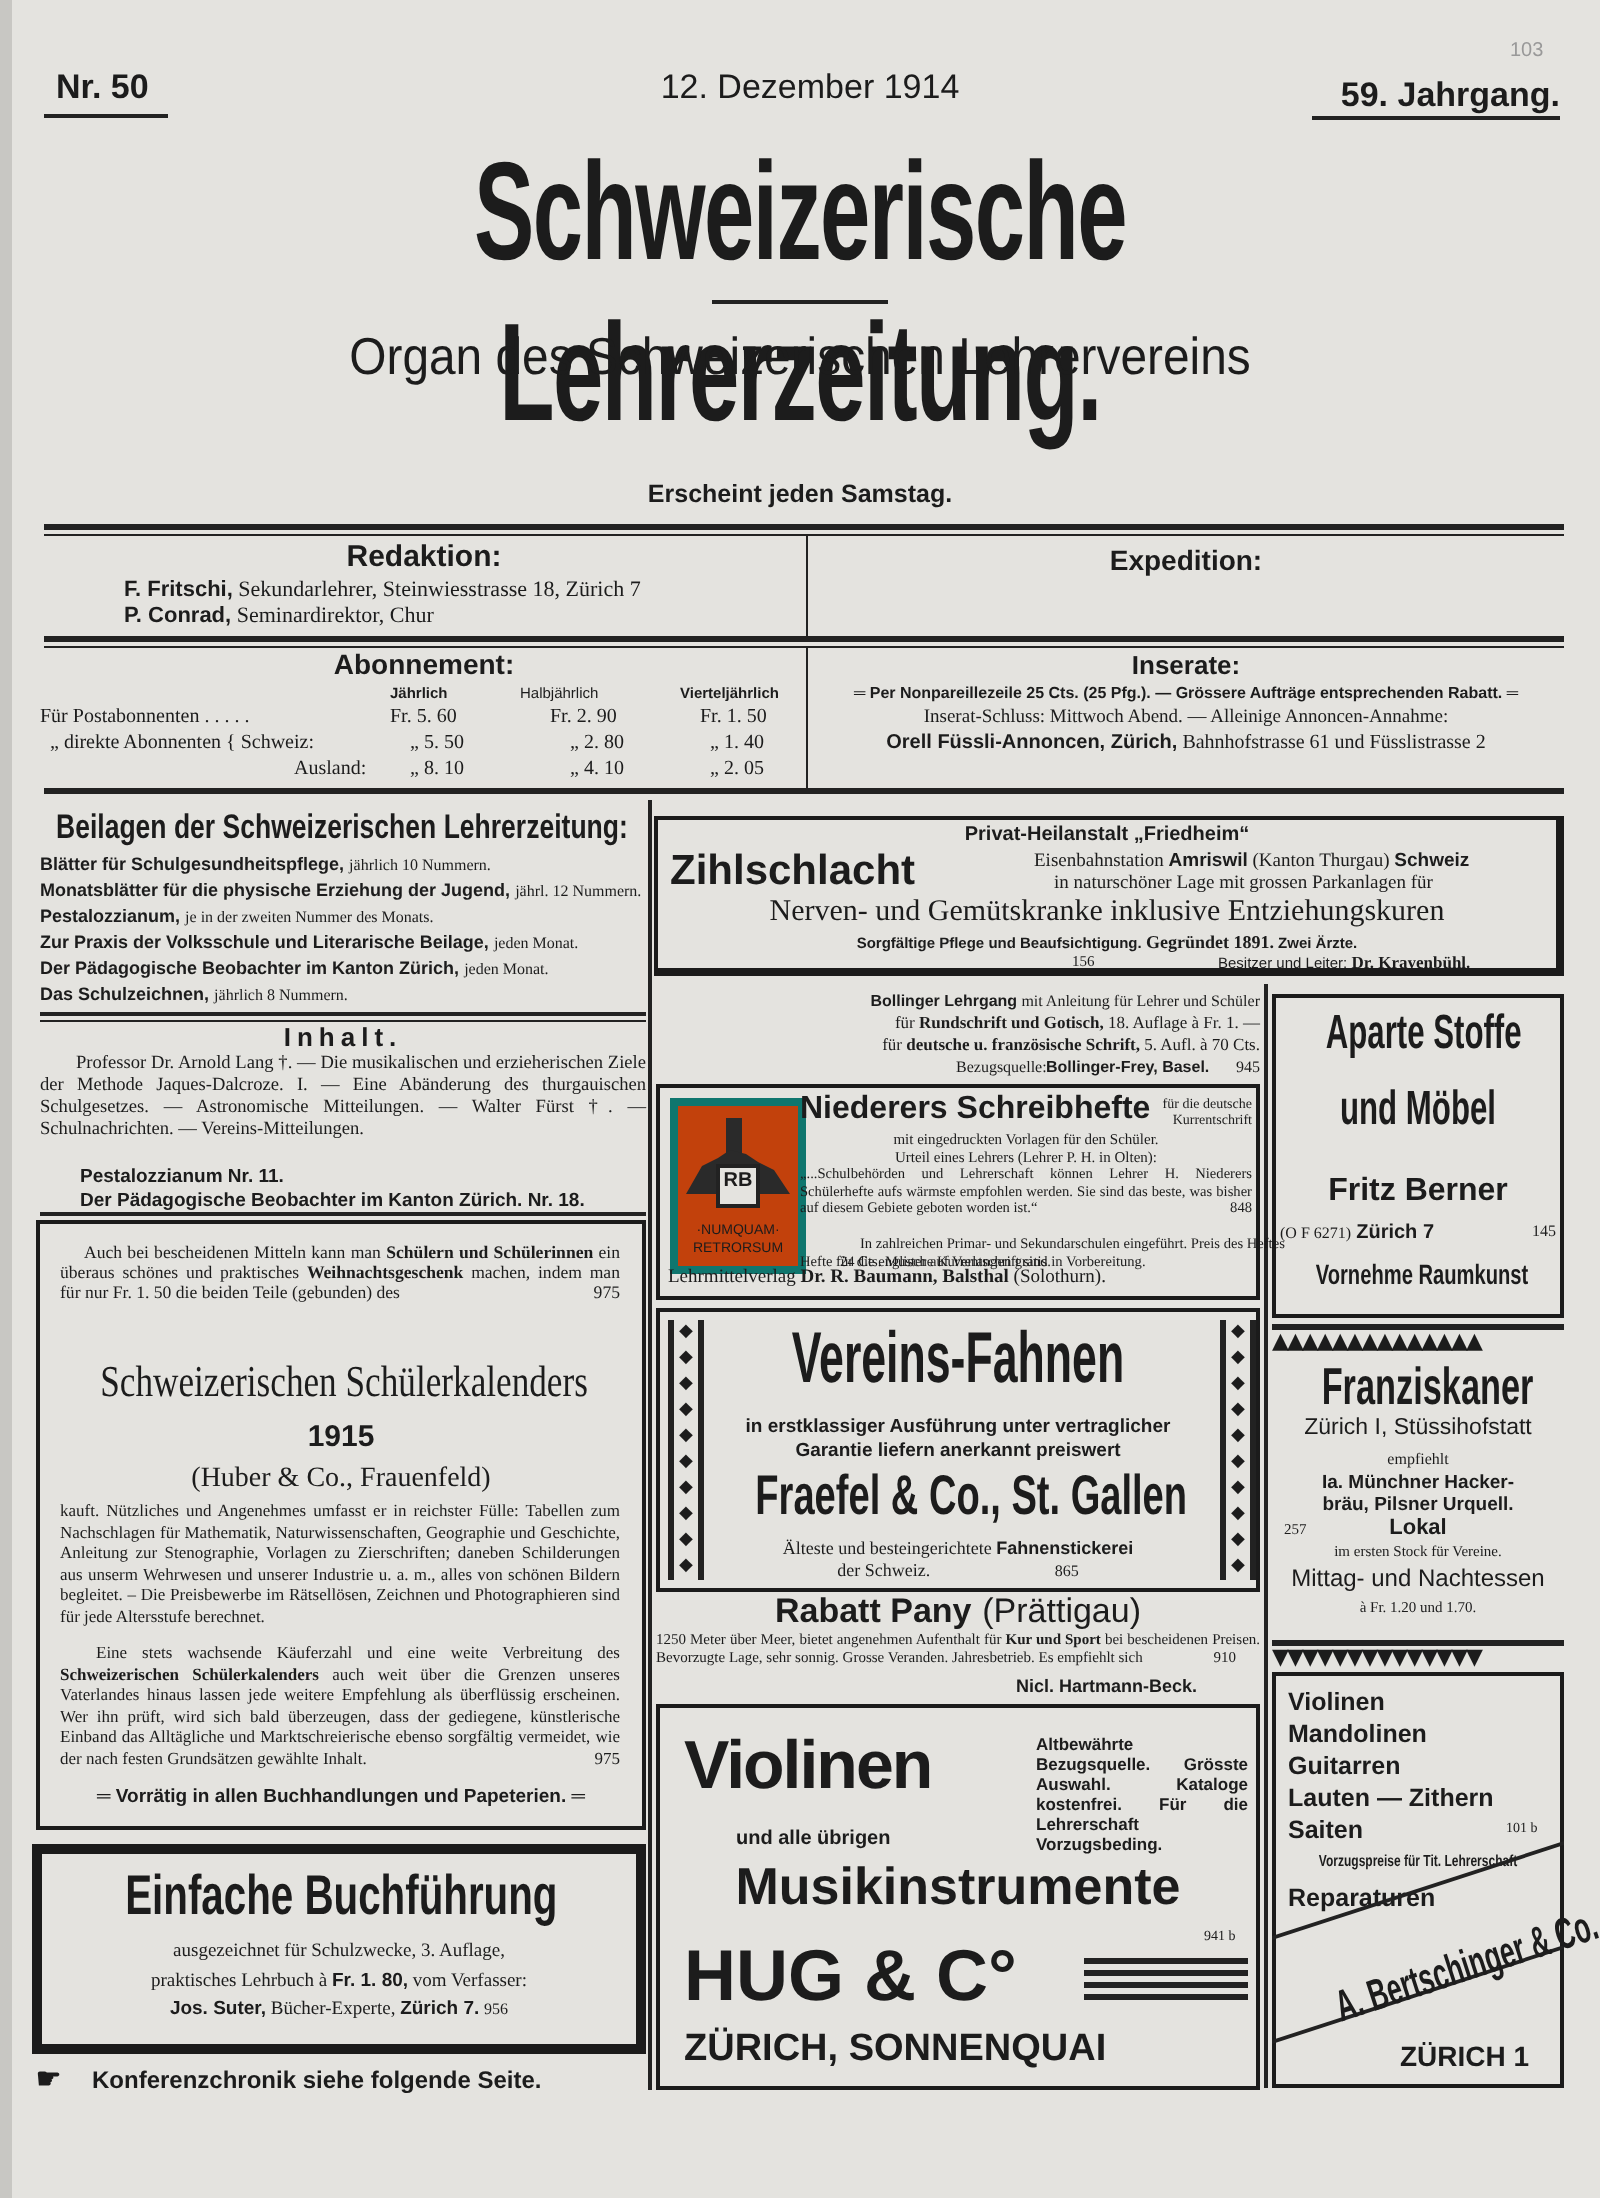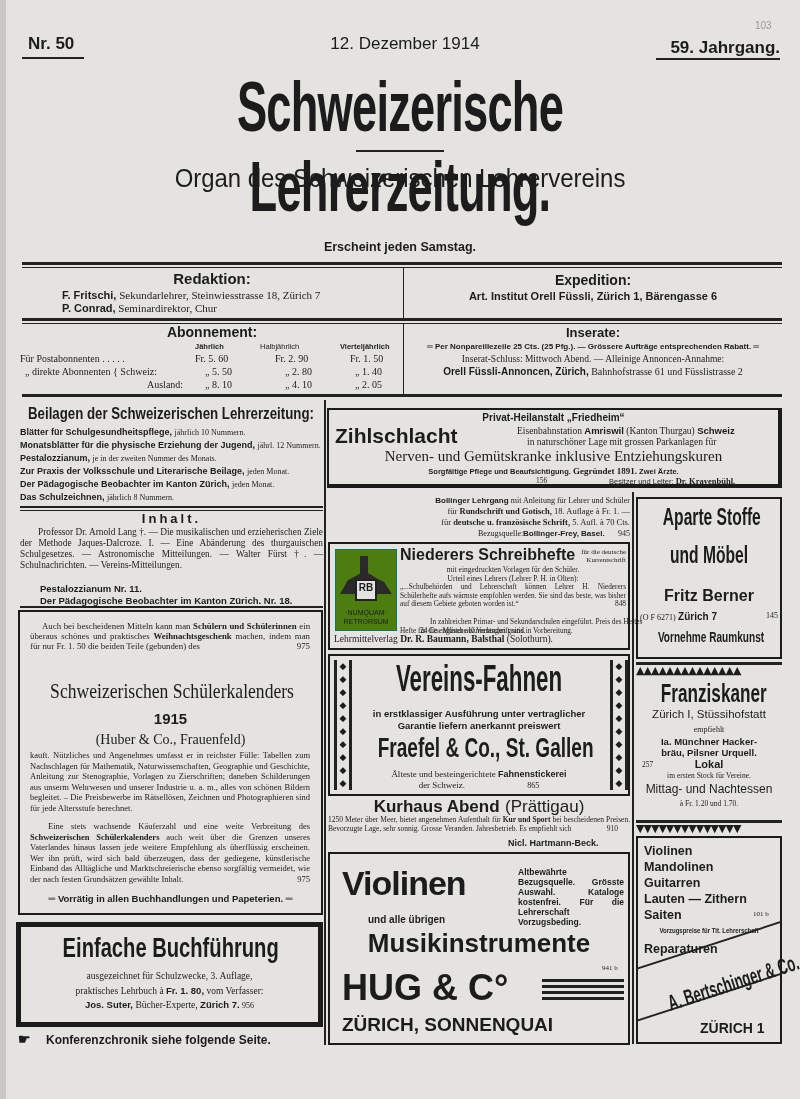--- a/index.html
+++ b/index.html
@@ -41,21 +41,20 @@
   <div class="rule" style="left:22px;top:267px;width:760px;height:1px;"></div>
   <div class="rule" style="left:403px;top:268px;width:1px;height:50px;"></div>
 
   <div class="abs center sans" style="left:22px;top:270px;width:380px;font-size:15px;font-weight:bold;">Redaktion:</div>
   <div class="abs serif" style="left:62px;top:289px;font-size:11px;line-height:13px;">
     <div><b class="sans">F. Fritschi,</b> <span>Sekundarlehrer, Steinwiesstrasse 18, Zürich 7</span></div>
     <div><b class="sans">P. Conrad,</b> <span>Seminardirektor, Chur</span></div>
   </div>
 
   <div class="abs center sans" style="left:404px;top:272px;width:378px;font-size:14px;font-weight:bold;">Expedition:</div>
-  <div class="abs center sans" style="left:404px;top:290px;width:378px;font-size:11px;font-weight:bold;">Art. Institut Orell Füssli, Zürich 1, Bärengasse 6</div>
 
   <div class="rule" style="left:22px;top:318px;width:760px;height:3px;"></div>
   <div class="rule" style="left:22px;top:323px;width:760px;height:1px;"></div>
   <div class="rule" style="left:403px;top:324px;width:1px;height:70px;"></div>
 
   <div class="abs center sans" style="left:22px;top:324px;width:380px;font-size:14px;font-weight:bold;">Abonnement:</div>
   <div class="abs sans" style="left:195px;top:342px;font-size:7.5px;font-weight:bold;">Jährlich</div>
   <div class="abs sans" style="left:260px;top:342px;font-size:7.5px;font-weight:normal;">Halbjährlich</div>
   <div class="abs sans" style="left:340px;top:342px;font-size:7.5px;font-weight:bold;">Vierteljährlich</div>
   <div class="abs serif" style="left:20px;top:352px;font-size:10px;line-height:13px;width:380px;">
@@ -142,21 +141,21 @@
 
   <div class="rule" style="left:632px;top:492px;width:2px;height:552px;"></div>
   <div class="abs serif" style="left:328px;top:495px;width:302px;font-size:8.5px;line-height:11px;text-align:right;">
     <div style="padding-left:20px;"><b class="sans" style="font-size:8px;">Bollinger Lehrgang</b> <span class="tiny">mit Anleitung für Lehrer und Schüler</span></div>
     <div><span>für</span> <b>Rundschrift und Gotisch,</b> <span>18. Auflage à Fr. 1. —</span></div>
     <div><span>für</span> <b>deutsche u. französische Schrift,</b> <span>5. Aufl. à 70 Cts.</span></div>
     <div style="position:relative;height:11px;"><span class="tiny" style="padding-left:8px;">945</span><span class="tiny" style="position:absolute;left:150px;">Bezugsquelle:</span><b class="sans tiny" style="position:absolute;left:195px;">Bollinger-Frey, Basel.</b></div>
   </div>
 
   <div class="box" style="left:328px;top:542px;width:302px;height:108px;border-width:2px;">
-    <div class="abs" style="left:5px;top:5px;width:60px;height:80px;border:1px solid #0f766e;background:#4d7c0f;">
+    <div class="abs" style="left:5px;top:5px;width:60px;height:80px;border:4px solid #0f766e;background:#c2410c;">
       <svg width="60" height="55" viewBox="0 0 60 55">
         <rect x="24" y="6" width="8" height="22" fill="#2a2a2a"></rect>
         <path d="M4 44 L12 30 L20 26 L26 22 L34 24 L40 28 L48 32 L56 44 Z" fill="#2a2a2a"></path>
         <rect x="20" y="30" width="20" height="20" fill="#e4e3df" stroke="#222" stroke-width="2"></rect>
       </svg>
       <div class="abs center sans" style="left:22px;top:32px;width:16px;font-size:10px;font-weight:bold;">RB</div>
       <div class="abs center sans" style="left:0;top:58px;width:60px;font-size:7px;line-height:9px;">
           <div>·NUMQUAM·</div>
           <div>RETRORSUM</div>
         </div>
@@ -184,21 +183,21 @@
     <div class="abs" style="left:280px;top:4px;width:12px;height:130px;border-left:3px solid #222;border-right:3px solid #222;text-align:center;font-size:9px;line-height:13px;overflow:hidden;">◆ ◆ ◆ ◆ ◆ ◆ ◆ ◆ ◆ ◆</div>
     <div class="abs center sans" style="left:0;top:2px;width:298px;font-size:36px;font-weight:bold;transform:scaleX(0.62);transform-origin:center top;white-space:nowrap;">Vereins-Fahnen</div>
     <div class="abs center sans" style="left:0;top:52px;width:298px;font-size:9.5px;font-weight:bold;">in erstklassiger Ausführung unter vertraglicher</div>
     <div class="abs center sans" style="left:0;top:64px;width:298px;font-size:9.5px;font-weight:bold;">Garantie liefern anerkannt preiswert</div>
     <div class="abs center sans" style="left:0;top:76px;width:298px;font-size:28px;font-weight:bold;transform:scaleX(0.68);transform-origin:center top;white-space:nowrap;">Fraefel &amp; Co., St. Gallen</div>
     <div class="abs center serif" style="left:0;top:113px;width:298px;font-size:9px;"><span>Älteste und besteingerichtete</span> <b class="sans">Fahnenstickerei</b></div>
     <div class="abs center serif" style="left:0;top:124px;width:298px;font-size:9px;"><span>der Schweiz.</span> <span class="tiny" style="margin-left:60px;">865</span></div>
   </div>
 
   <div class="abs" style="left:328px;top:796px;width:302px;height:54px;">
-    <div class="abs center" style="left:0;top:0;width:302px;font-size:17px;"><b class="sans">Kurhaus Abend</b> <span class="sans">(Prättigau)</span></div>
+    <div class="abs center" style="left:0;top:0;width:302px;font-size:17px;"><b class="sans">Rabatt Pany</b> <span class="sans">(Prättigau)</span></div>
     <div class="abs serif" style="left:0;top:20px;width:302px;font-size:7.5px;line-height:8.5px;text-align:justify;"><span>1250 Meter über Meer, bietet angenehmen Aufenthalt für</span> <b>Kur und Sport</b> <span>bei bescheidenen Preisen. Bevorzugte Lage, sehr sonnig. Grosse Veranden. Jahresbetrieb. Es empfiehlt sich</span> <span style="float:right;margin-right:12px;">910</span></div>
     <div class="abs sans" style="left:180px;top:42px;font-size:9px;font-weight:bold;">Nicl. Hartmann-Beck.</div>
   </div>
 
   <div class="box" style="left:328px;top:852px;width:302px;height:193px;border-width:2px;">
     <div class="abs sans" style="left:12px;top:10px;font-size:34px;font-weight:bold;letter-spacing:-1px;">Violinen</div>
     <div class="abs sans" style="left:188px;top:13px;width:106px;font-size:8.5px;font-weight:bold;line-height:10px;text-align:justify;">Altbewährte Bezugsquelle. Grösste Auswahl. Kataloge kostenfrei. Für die Lehrerschaft Vorzugsbeding.</div>
     <div class="abs sans" style="left:38px;top:60px;font-size:10px;font-weight:bold;">und alle übrigen</div>
     <div class="abs center sans" style="left:0;top:74px;width:298px;font-size:26px;font-weight:bold;">Musikinstrumente</div>
     <div class="abs serif" style="left:272px;top:110px;font-size:7px;">941 b</div>

